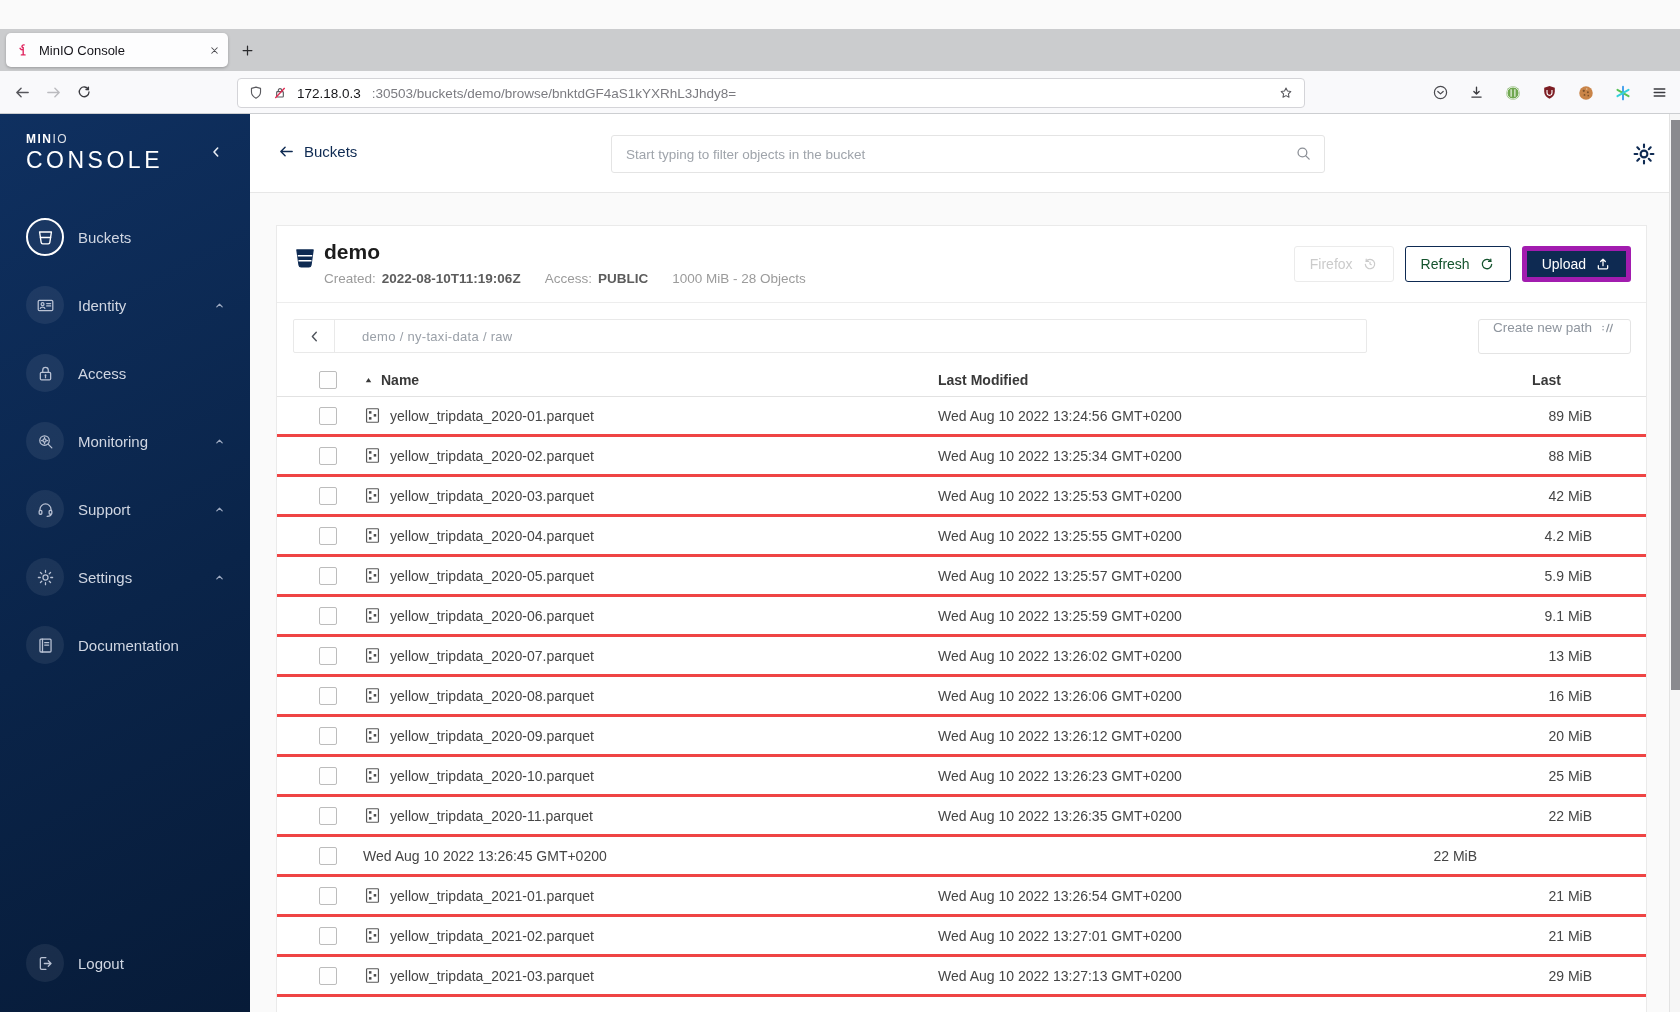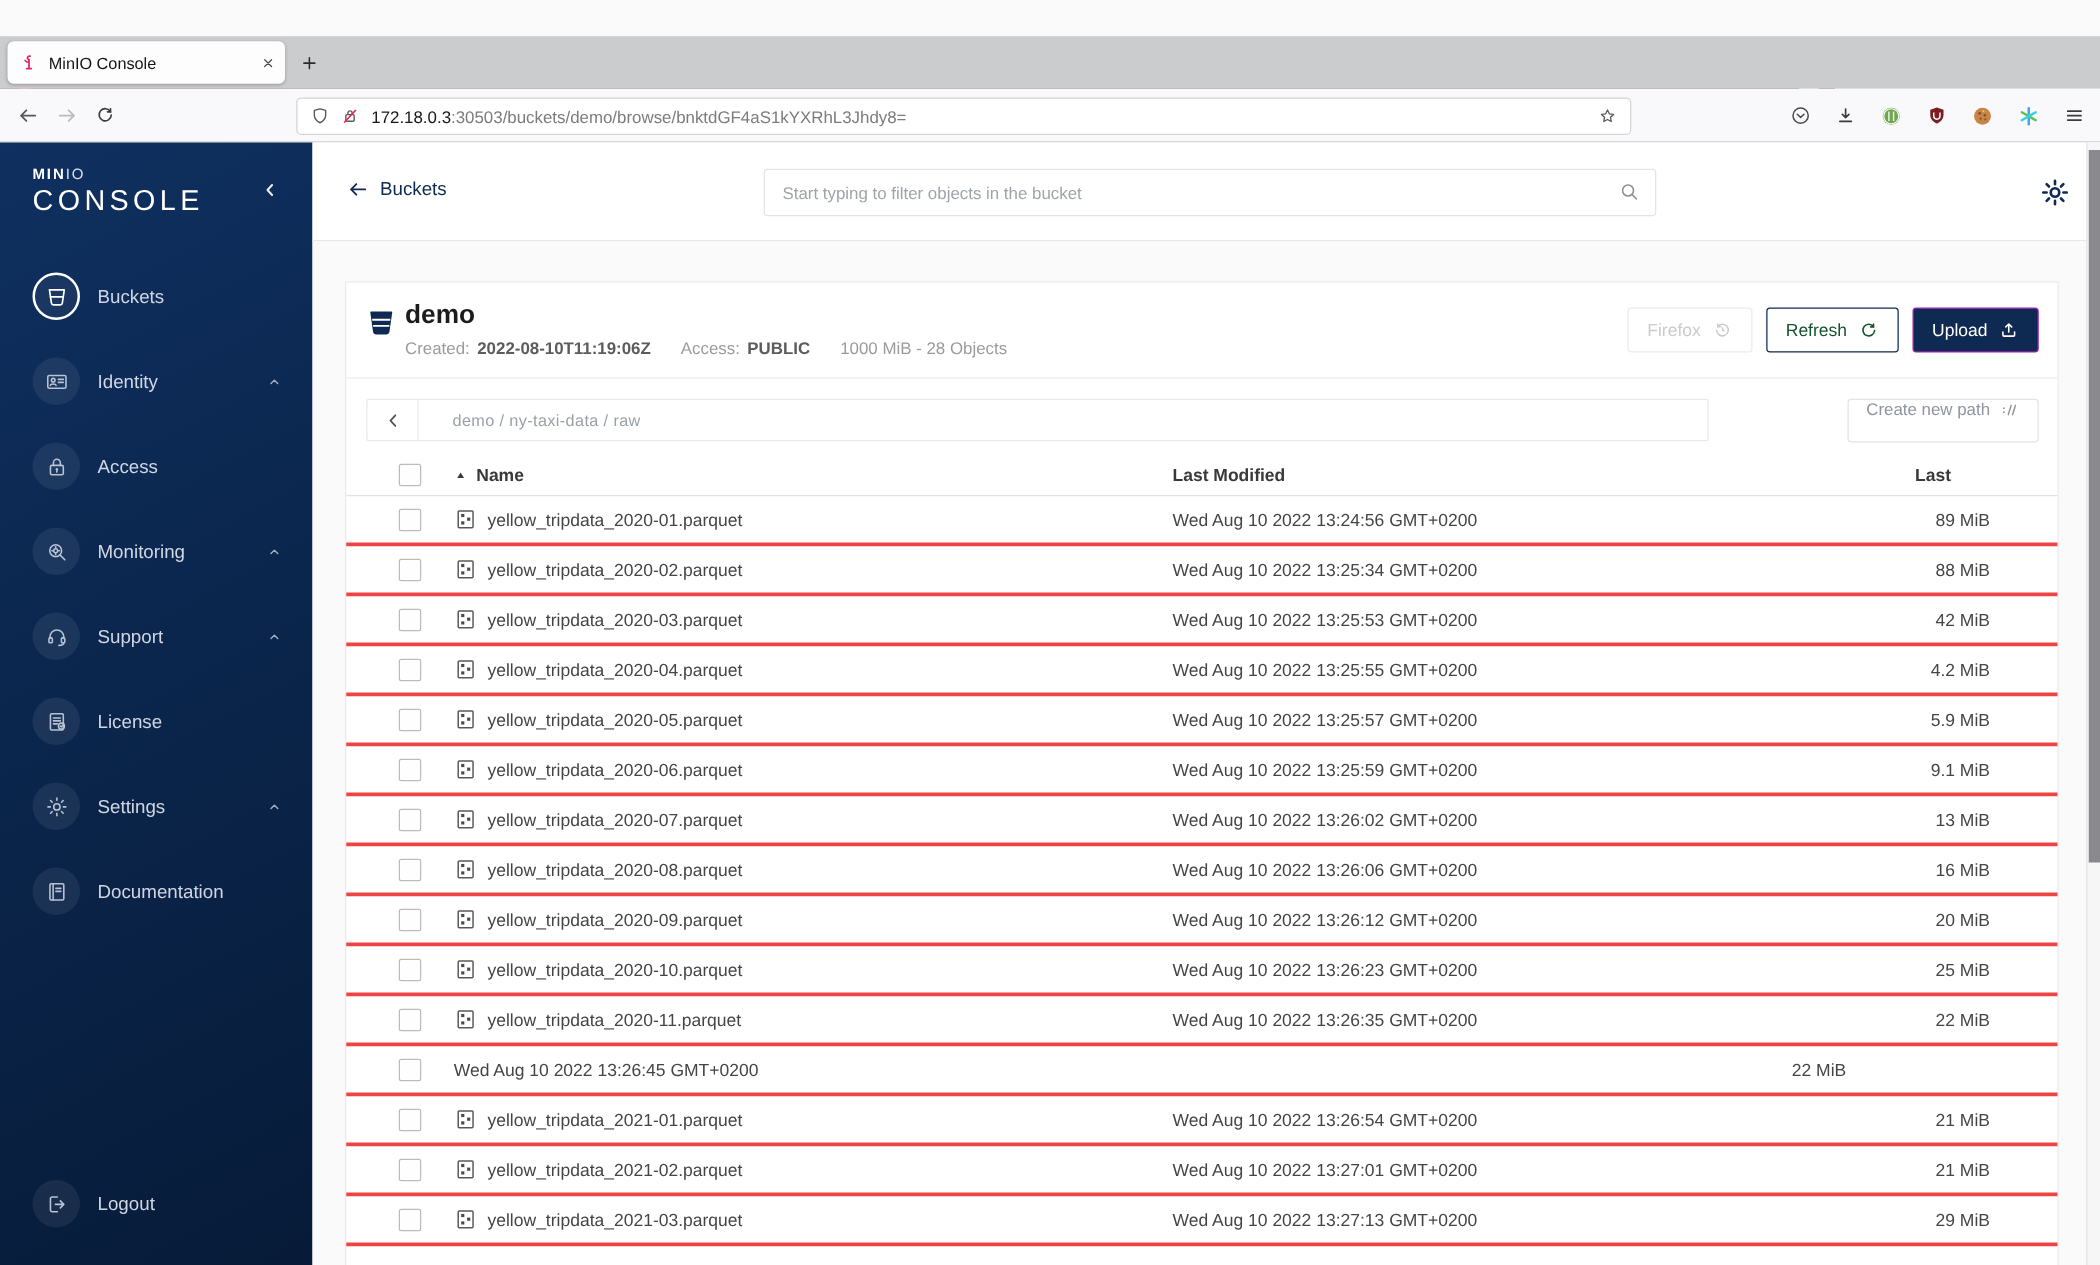--- a/index.html
+++ b/index.html
@@ -21,21 +21,21 @@
     box-shadow:0 1px 3px rgba(0,0,0,.25); display:flex; align-items:center; padding:0 8px 0 10px; }
   .tab-title { flex:1; font-size:13px; color:#15141a; margin-left:8px; white-space:nowrap; overflow:hidden; }
   .tab-close { color:#4d4d52; }
   .newtab { margin-left:12px; color:#2b2b2e; }
 
   .toolbar { position:absolute; left:0; top:71px; width:1680px; height:43px; background:#f9f9fb; border-bottom:1px solid #ccced1; display:flex; align-items:center; }
   .nav-ico { margin-left:14px; }
   .urlbar { position:absolute; left:237px; top:7px; width:1068px; height:30px; background:#ffffff; border:1px solid #d4d4d8; border-radius:4px; display:flex; align-items:center; padding:0 10px; }
   .url-text { font-size:13.5px; margin-left:9px; white-space:nowrap; overflow:hidden; flex:1; }
   .url-host { color:#17171a; }
-  .url-path { color:#7b7b80; }
+  .url-path { color:#7b7b80;margin-left:11px; }
   .tb-icons { position:absolute; right:12px; top:0; height:43px; display:flex; align-items:center; gap:19px; }
 
   
   .app { position:absolute; left:0; top:114px; width:1680px; height:898px; }
 
   
   .sidebar { position:absolute; left:0; top:0; width:250px; height:898px;
     background:linear-gradient(152deg,#0f3060 0%, #0a2449 55%, #071b38 100%); color:#ccd3e0; }
   .logo { position:absolute; left:26px; top:18px; color:#fff; }
   .logo-top { font-size:12px; letter-spacing:1.5px; }
@@ -67,21 +67,21 @@
   .card-head { position:relative; height:77px; border-bottom:1px solid #ededed; }
   .bkt-icon { position:absolute; left:15px; top:19px; color:#0e2a52; }
   .bkt-title { position:absolute; left:47px; top:14px; font-size:21px; font-weight:bold; color:#1c1c1c; }
   .bkt-info { position:absolute; left:47px; top:45px; display:flex; align-items:center; font-size:13.5px; color:#9b9b9b; }
   .bkt-info .val { color:#5c5c5c; font-weight:bold; margin-left:6px; }
   .gap24 { width:24px; }
   .head-actions { position:absolute; right:15px; top:20px; display:flex; gap:11px; }
   .btn { height:36px; border-radius:3px; font-size:14px; display:flex; align-items:center; gap:9px; padding:0 15px; font-family:"Liberation Sans",sans-serif; background:#fff; cursor:pointer; }
   .btn-disabled { border:1px solid #ebebeb; color:#cbcbcb; }
   .btn-outline { border:1px solid #0e2a52; color:#14532d; }
-  .btn-primary { border:1px solid #a21caf; background:#0e2a52; color:#ffffff; }
+  .btn-primary { border:5px solid #a21caf; background:#0e2a52; color:#ffffff; }
 
   .browse-row { position:relative; margin:16px 15px 0 16px; height:34px; }
   .crumbbar { position:absolute; left:0; top:0; width:1074px; height:34px; border:1px solid #e9e9e9; border-radius:2px; display:flex; align-items:center; background:#fff; }
   .crumb-btn { width:41px; height:100%; border-right:1px solid #e9e9e9; display:flex; align-items:center; justify-content:center; color:#50555c; background:transparent; border-top:0;border-bottom:0;border-left:0; cursor:pointer; }
   .crumb-text { margin-left:27px; font-size:13px; color:#9aa0a8; letter-spacing:.3px; }
   .create-path { position:absolute; right:0; top:0; width:153px; height:35px; border:1px solid #e4e4e4; border-radius:3px; background:#fff; color:#8e959e; font-size:13.5px; display:flex; align-items:flex-start; justify-content:center; gap:8px; font-family:"Liberation Sans",sans-serif; cursor:pointer; }
 
   .grid { display:grid; grid-template-columns:20px 551px 539px 1fr; column-gap:24px; align-items:center; padding:0 54px 0 42px; }
   .thead { height:33px; margin-top:11px; border-bottom:1px solid #e2e2e2; font-size:14px; font-weight:bold; color:#393939; }
   .th-name { display:flex; align-items:center; gap:7px; }
@@ -304,34 +304,20 @@
               </span>
             </span>
             <span class="side-label">Support</span>
             <span class="side-chevron">
               <svg width="13" height="13" viewBox="0 0 24 24" fill="none" stroke="currentColor" stroke-width="2.2" stroke-linecap="round" stroke-linejoin="round">
                 <path d="M7 14.5 12 9.6l5 4.9"></path>
               </svg>
             </span>
           </div>
 
-          <div class="side-item">
-            <span class="icon-circle">
-              <span>
-                <svg width="19" height="19" viewBox="0 0 24 24" fill="none" stroke="currentColor" stroke-width="1.6" stroke-linecap="round" stroke-linejoin="round">
-                  <rect x="5.5" y="3.8" width="13" height="16.4" rx="1.2"></rect>
-                  <path d="M8.5 8h7M8.5 11h7M8.5 14h4"></path>
-                  <circle cx="16.6" cy="16.3" r="3"></circle>
-                  <path d="M15.5 16.3l.9.9 1.5-1.7"></path>
-                </svg>
-              </span>
-            </span>
-            <span class="side-label">License</span>
-
-          </div>
 
           <div class="side-item">
             <span class="icon-circle">
               <span>
                 <svg width="19" height="19" viewBox="0 0 24 24" fill="none" stroke="currentColor" stroke-width="1.6" stroke-linecap="round">
                   <circle cx="12" cy="12" r="3.2"></circle>
                   <path d="M12 3v2.4M12 18.6V21M3 12h2.4M18.6 12H21M5.6 5.6l1.7 1.7M16.7 16.7l1.7 1.7M18.4 5.6l-1.7 1.7M7.3 16.7l-1.7 1.7"></path>
                 </svg>
               </span>
             </span>

